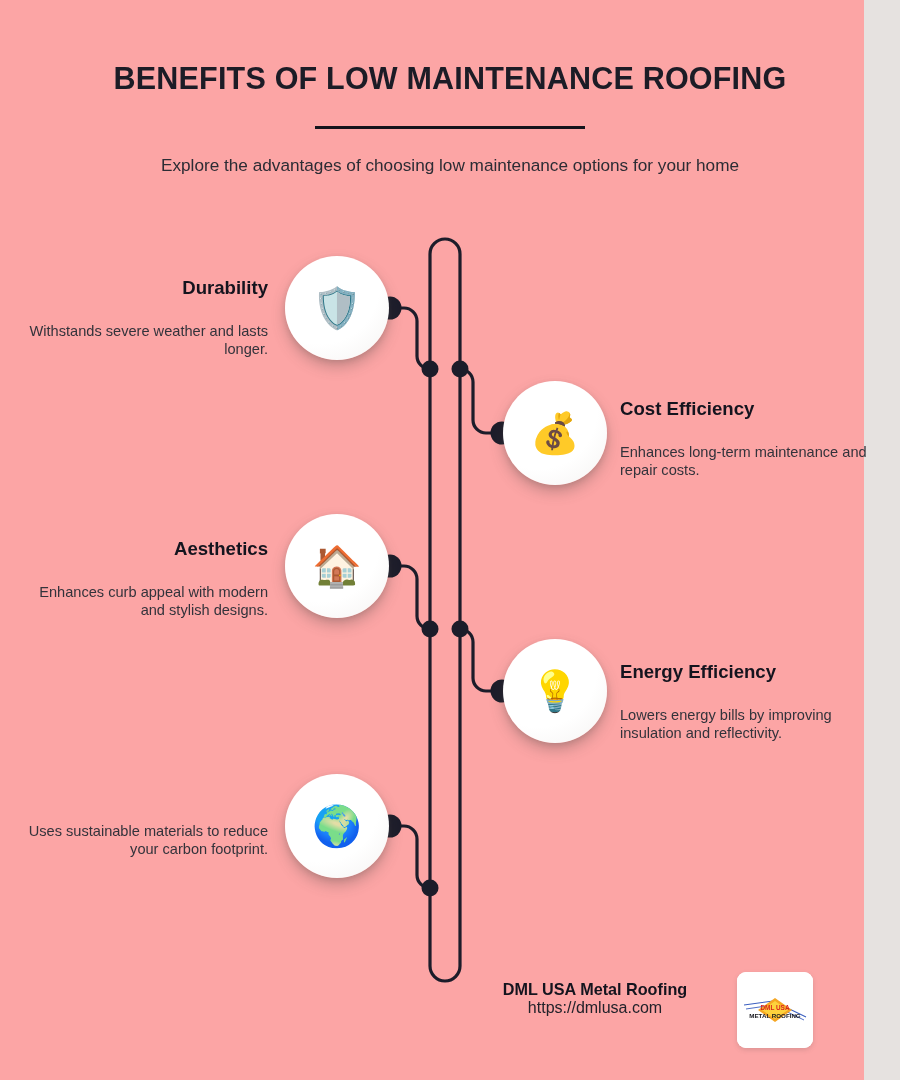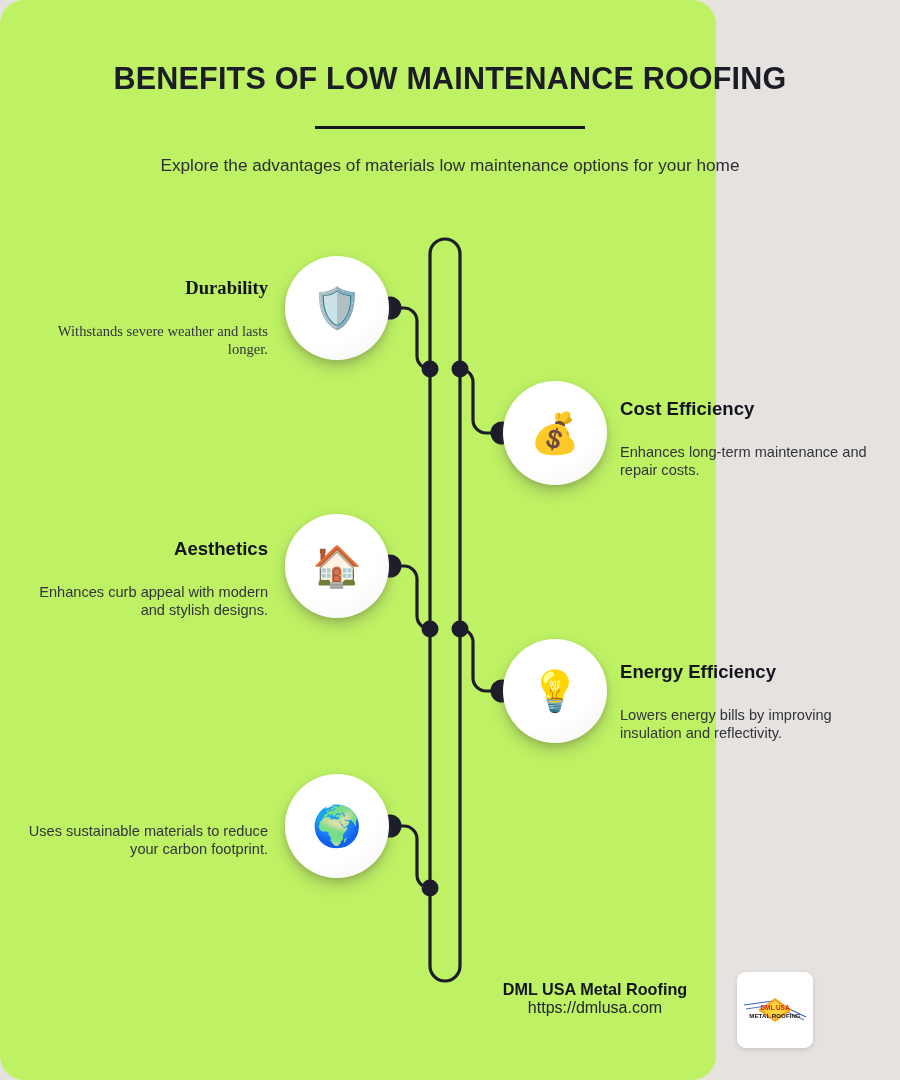--- a/index.html
+++ b/index.html
@@ -2,21 +2,21 @@
 <html><head>
 <meta charset="utf-8">
 <style>
   * { box-sizing: border-box; margin: 0; padding: 0; }
   html, body {
     width: 900px; height: 1080px;
     background: #e6e2e0;
     font-family: "Liberation Sans", sans-serif;
     overflow: hidden;
   }
-  #canvas { position: relative; width: 716px; height: 1080px; background: #bef264; border-radius: 24px; }
+  #canvas { position: relative; width: 864px; height: 1080px; background: #fca5a5; }
 
   
   #header { position: absolute; top: 0; left: 0; width: 900px; text-align: center; }
   #page-title {
     margin-top: 62px;
     font-size: 30.5px;
     font-weight: 800;
     letter-spacing: 0.2px;
     color: #1c1c26;
     line-height: 1.1;
@@ -74,21 +74,21 @@
   }
 </style>
 </head>
 <body>
 
 <div id="canvas">
 
   <div id="header">
     <h1 id="page-title">BENEFITS OF LOW MAINTENANCE ROOFING</h1>
     <div id="title-divider"></div>
-    <p id="page-subtitle">Explore the advantages of materials low maintenance options for your home</p>
+    <p id="page-subtitle">Explore the advantages of choosing low maintenance options for your home</p>
   </div>
 
   <svg id="connector" viewBox="0 0 900 1080" xmlns="http://www.w3.org/2000/svg">
     <g fill="none" stroke="#1c1c2a" stroke-width="3.2" stroke-linecap="round">
 
       <path d="
         M 430,254
         A 15,15 0 0 1 460,254
         L 460,966
         A 15,15 0 0 1 430,966
@@ -143,21 +143,21 @@
       <circle cx="430" cy="629" r="8.5"></circle>
       <circle cx="460" cy="629" r="8.5"></circle>
       <circle cx="430" cy="888" r="8.5"></circle>
     </g>
   </svg>
 
   <div class="benefit">
     <div class="bubble" style="left:285px; top:256px;">
       <span class="emoji">🛡️</span>
     </div>
-    <div class="texts left" style="left:18px; top:277px;font-family:Liberation Serif, serif;">
+    <div class="texts left" style="left:18px; top:277px;">
       <div class="b-title">Durability</div>
       <div class="b-desc">Withstands severe weather and lasts longer.</div>
     </div>
   </div>
 
   <div class="benefit">
     <div class="bubble" style="left:503px; top:381px;">
       <span class="emoji">💰</span>
     </div>
     <div class="texts right" style="left:620px; top:398px;">

